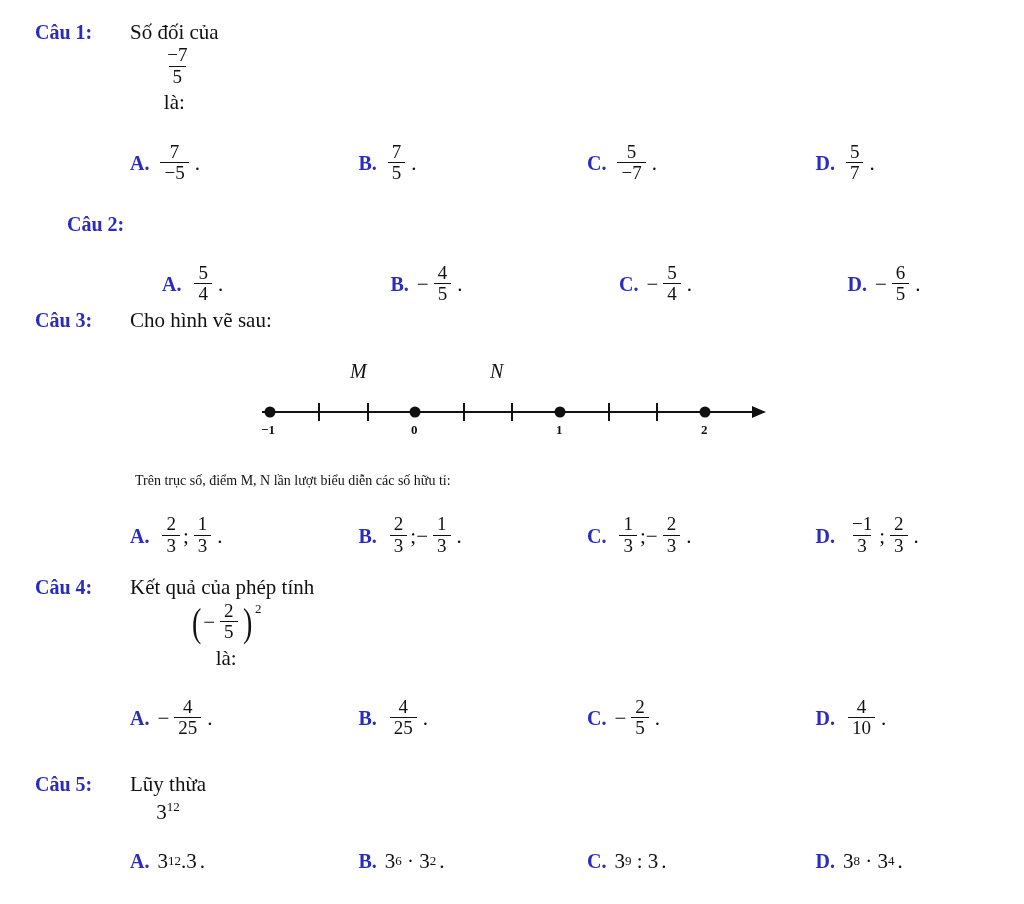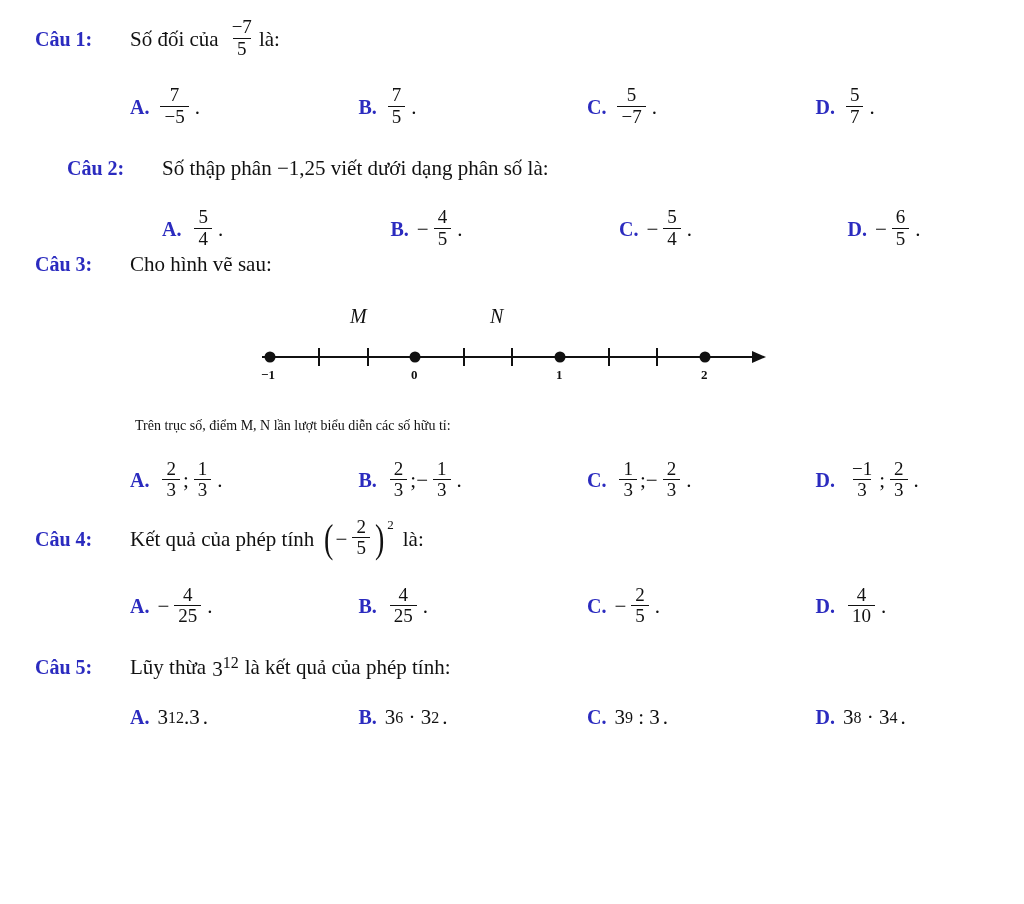--- a/index.html
+++ b/index.html
@@ -39,20 +39,21 @@
     text-align: left;
     padding-left: 5px;
     box-sizing: border-box;
     font-size: 20px;
   }
   .q-text {
     display: flex;
     align-items: center;
     flex-wrap: wrap;
     gap: 0px;
+    flex-direction: column;
   }
   .q-text span.t { margin-right: 6px; }
 
   
   .frac {
     display: inline-flex;
     flex-direction: column;
     align-items: center;
     vertical-align: middle;
     margin: 0 3px;
@@ -124,21 +125,21 @@
     font-weight: bold;
     color: #111;
   }
 
   .para {
     font-size: 14px;
     margin: 22px 0 0 0;
     padding-left: 105px;
   }
   .sup {
-    font-size: 16px;
+    font-size: 13px;
     vertical-align: super;
   }
   .paren-wrap {
     display: inline-flex;
     align-items: center;
     position: relative;
     margin: 0 2px;
   }
   .paren {
     font-size: 40px;
@@ -213,23 +214,20 @@
           </span>
           <span class="dot">.</span>
         </span>
       </div>
     </div>
   </div>
 
   <div class="question" style="margin-top:26px;margin-left:32px;">
     <div class="q-line">
       <div class="q-label">Câu 2:</div>
-      <div class="q-text">
-        <span class="t">Số thập phân −1,25 viết dưới dạng phân số là:</span>
-      </div>
     </div>
     <div class="answers">
       <div class="answer">
         <span class="opt">A.</span>
         <span class="val">
           <span class="neg"></span>
           <span class="frac">
             <span class="num">5</span>
             <span class="den">4</span>
           </span>
@@ -438,29 +436,28 @@
           <span class="frac">
             <span class="num">4</span>
             <span class="den">10</span>
           </span>
           <span class="dot">.</span>
         </span>
       </div>
     </div>
   </div>
 
-  <div class="question" style="margin-top:24px;">
+  <div class="question" style="margin-top:30px;">
     <div class="q-line">
       <div class="q-label">Câu 5:</div>
       <div class="q-text">
         <span class="t">Lũy thừa</span>
         <span style="margin-right:6px;">
           <span>3</span><span class="sup">12</span>
         </span>
-        <span class="t">là kết quả của phép tính:</span>
       </div>
     </div>
     <div class="answers" style="margin-top:22px;">
       <div class="answer">
         <span class="opt">A.</span>
         <span class="val">
           3<span class="sup">12</span>.3<span class="dot">.</span>
         </span>
       </div>
       <div class="answer">

